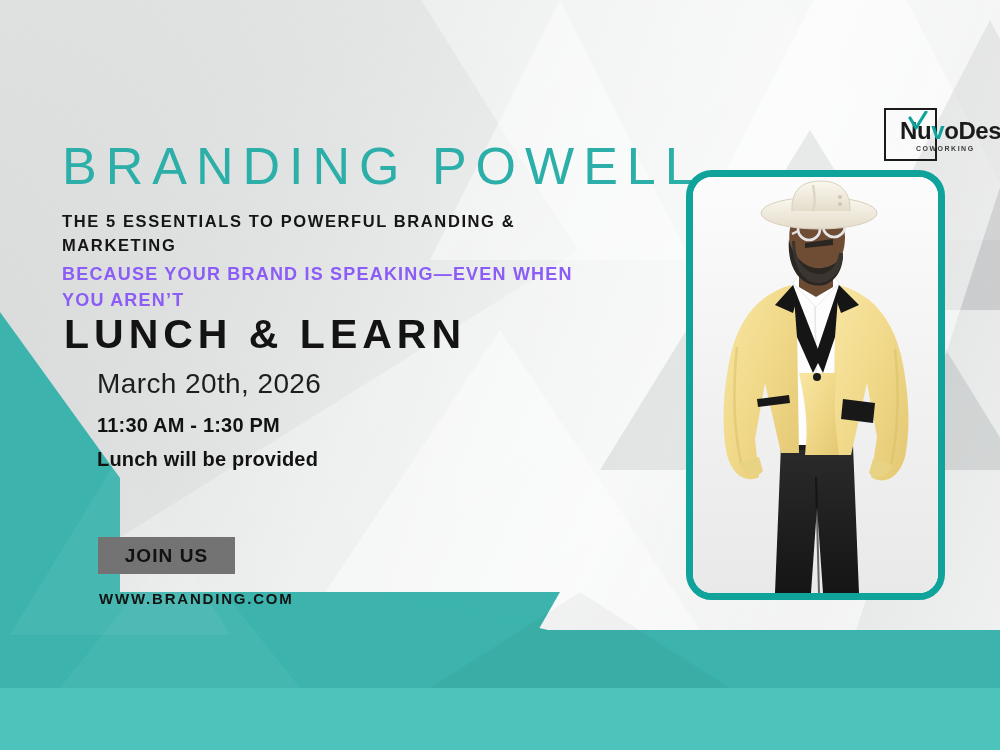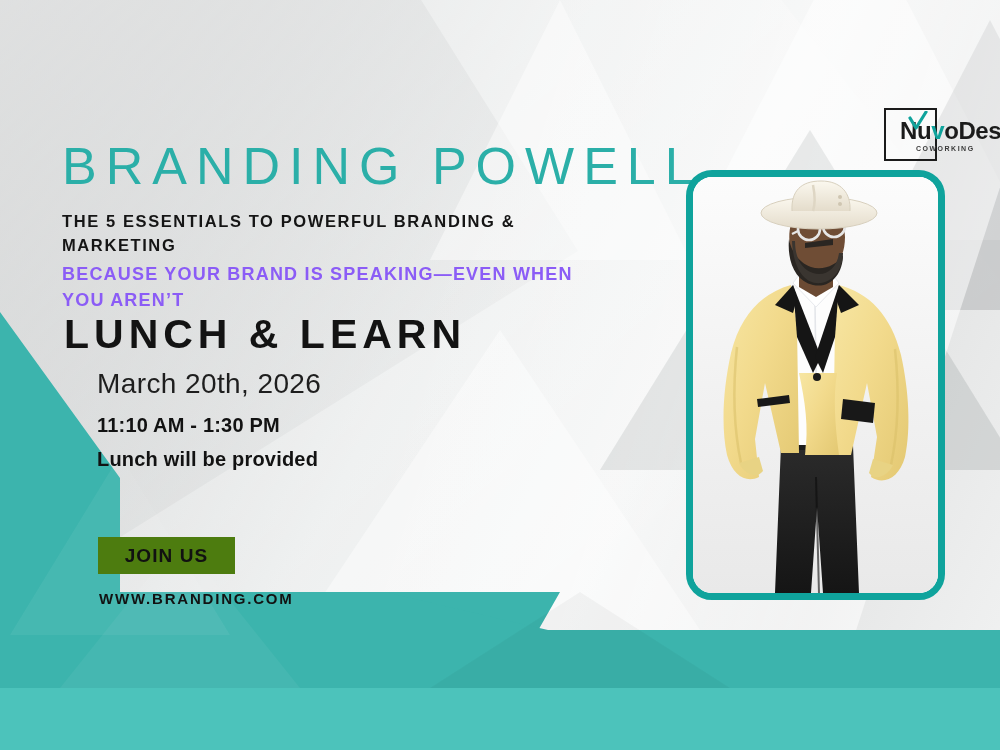--- a/index.html
+++ b/index.html
@@ -198,21 +198,21 @@
     font-size: 20px;
     font-weight: bold;
     letter-spacing: 0.2px;
     color: #121212;
     white-space: nowrap;
   }
   .join-btn {
     position: absolute;
     left: 98px; top: 537px;
     width: 137px; height: 37px;
-    background: #4d7c0f;
+    background: #737373;
     display: flex;
     align-items: center;
     justify-content: center;
     font-size: 19px;
     font-weight: bold;
     letter-spacing: 1.1px;
     color: #111111;
     cursor: pointer;
     box-sizing: border-box;
   }
@@ -315,21 +315,21 @@
     <div class="speaker-name">BRANDING POWELL</div>
 
     <div class="talk-title">THE 5 ESSENTIALS TO POWERFUL BRANDING &amp; MARKETING</div>
 
     <div class="tagline">BECAUSE YOUR BRAND IS SPEAKING—EVEN WHEN YOU AREN’T</div>
 
     <div class="event-type">LUNCH &amp; LEARN</div>
 
     <div class="event-date">March 20th, 2026</div>
 
-    <div class="event-time">11:10 AM - 1:30 PM</div>
+    <div class="event-time">11:30 AM - 1:30 PM</div>
 
     <div class="event-note">Lunch will be provided</div>
 
     <div class="join-btn">JOIN US</div>
 
     <div class="website">WWW.BRANDING.COM</div>
 
     <div class="logo">
       <div class="logo-square"></div>
       <div class="logo-word">

